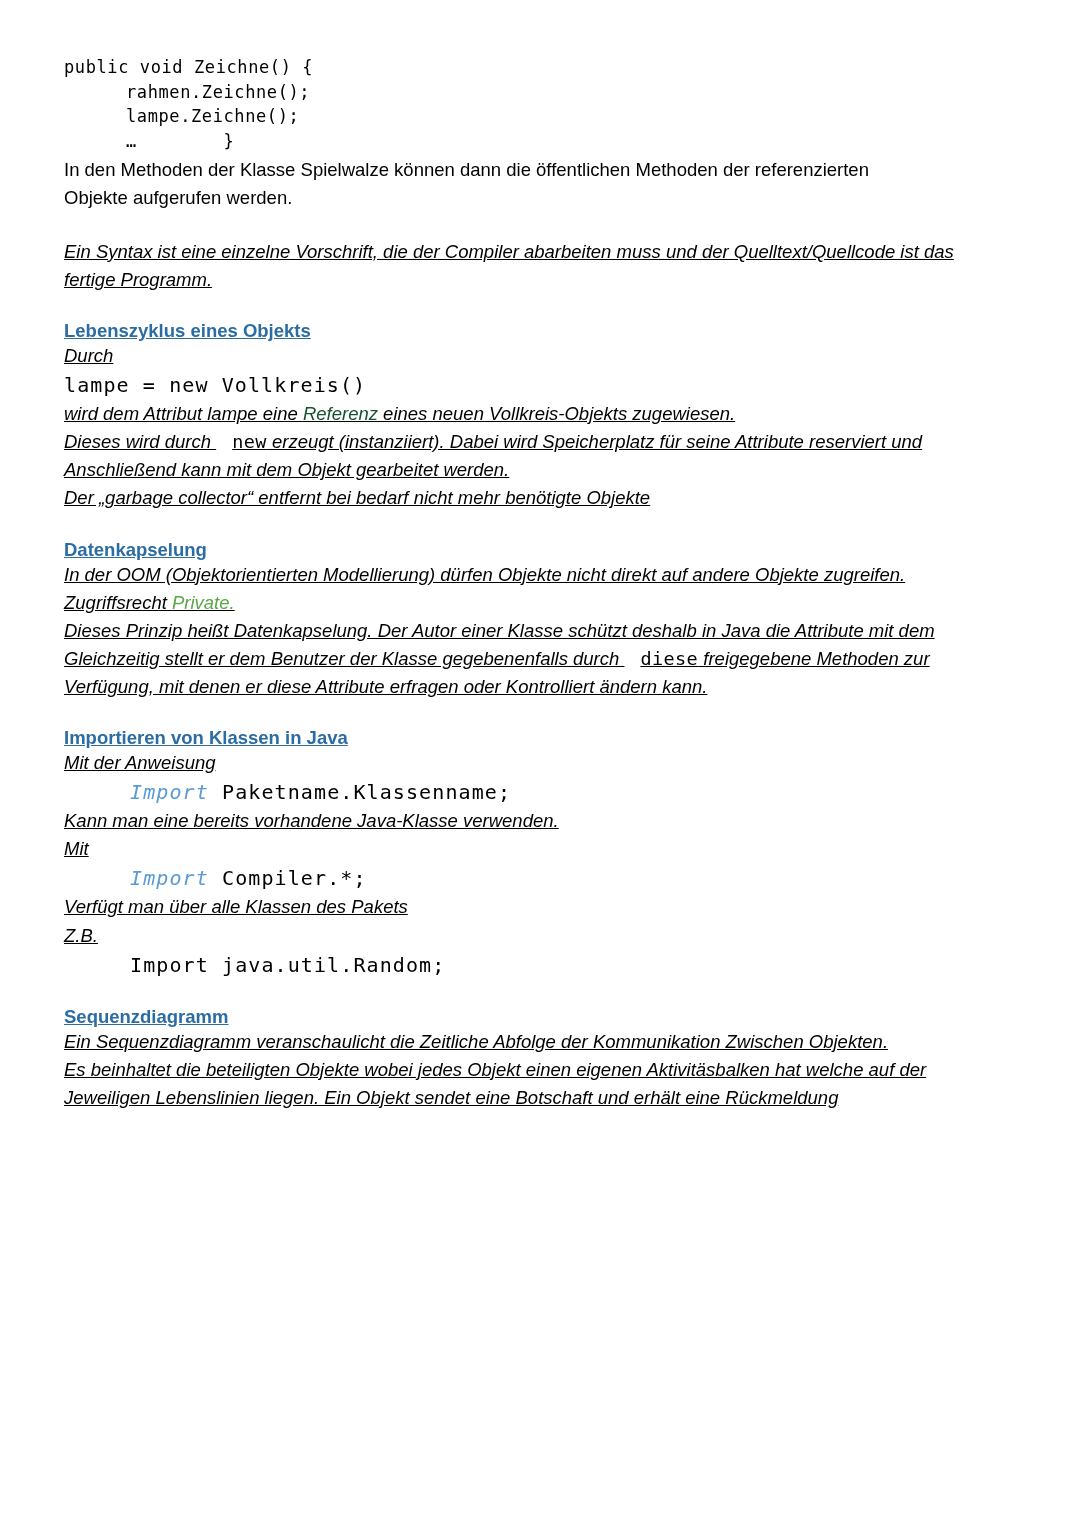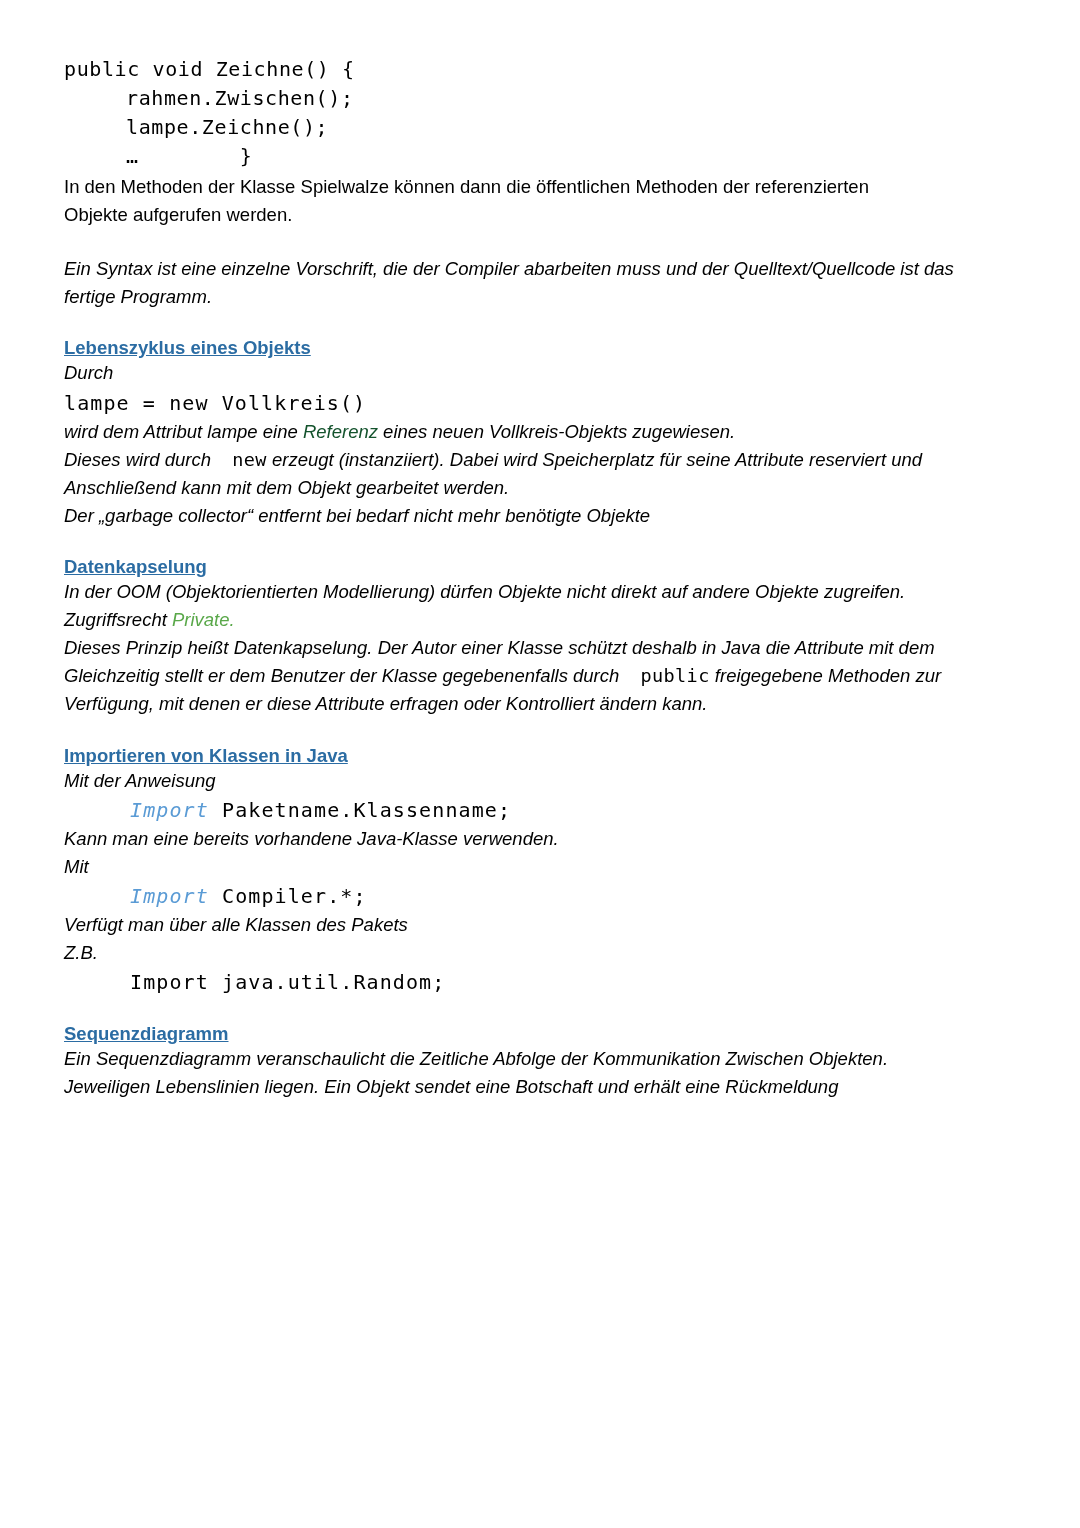--- a/index.html
+++ b/index.html
@@ -20,21 +20,21 @@
     box-sizing: border-box;
     padding: 55px 64px 0 64px;
   }
   .content {
     width: 952px;
   }
 
   
   .code {
     font-family: "DejaVu Sans Mono", monospace;
-    font-size: 20px;
+    font-size: 17px;
     line-height: 1.45;
     letter-spacing: 0.6px;
     color: #000000;
     white-space: pre;
   }
   .code-indent-1 { padding-left: 62px; }
   .code-indent-2 { padding-left: 62px; }
 
   
   p {
@@ -42,20 +42,21 @@
     font-size: 18.5px;
     line-height: 1.52;
   }
   .body-text {
     font-size: 18.5px;
     line-height: 1.52;
     font-style: normal;
   }
   .italic {
     font-style: italic;
+    text-decoration: underline;
   }
   .heading {
     color: #2b6ca3;
     font-weight: bold;
     font-size: 18.5px;
     text-decoration: underline;
     display: inline-block;
     margin: 0;
   }
   .heading-wrap { margin: 0; }
@@ -83,21 +84,21 @@
   .kw-blue { color: #5a9bd5; font-style: italic; }
 </style>
 </head>
 <body>
 
 <div class="page">
   <div class="content">
 
     <div>
       <div class="code">public void Zeichne() {</div>
-      <div class="code code-indent-1">rahmen.Zwischen();</div>
+      <div class="code code-indent-1">rahmen.Zeichne();</div>
       <div class="code code-indent-1">lampe.Zeichne();</div>
       <div class="code code-indent-2">…        }</div>
     </div>
 
     <div style="margin-top:2px;">
       <p class="body-text">In den Methoden der Klasse Spielwalze können dann die öffentlichen Methoden der referenzierten</p>
       <p class="body-text">Objekte aufgerufen werden.</p>
     </div>
 
     <div class="spacer-md"></div>
@@ -130,21 +131,21 @@
     <div>
       <div class="heading-wrap">
         <span class="heading">Datenkapselung</span>
       </div>
       <p class="body-text italic">In der OOM (Objektorientierten Modellierung) dürfen Objekte nicht direkt auf andere Objekte zugreifen.</p>
       <p class="body-text italic">
         <span>Zugriffsrecht </span><span class="accent-green">Private.</span>
       </p>
       <p class="body-text italic">Dieses Prinzip heißt Datenkapselung. Der Autor einer Klasse schützt deshalb in Java die Attribute mit dem</p>
       <p class="body-text italic">
-        <span>Gleichzeitig stellt er dem Benutzer der Klasse gegebenenfalls durch </span><span class="mono-inline">public</span><span> freigegebene Methoden zur</span>
+        <span>Gleichzeitig stellt er dem Benutzer der Klasse gegebenenfalls durch </span><span class="mono-inline">diese</span><span> freigegebene Methoden zur</span>
       </p>
       <p class="body-text italic">Verfügung, mit denen er  diese Attribute erfragen oder Kontrolliert ändern kann.</p>
     </div>
 
     <div class="spacer-md"></div>
 
     <div>
       <div class="heading-wrap">
         <span class="heading">Importieren von Klassen in Java</span>
       </div>
@@ -158,17 +159,18 @@
       <div class="mono-line mono-line-indent">Import java.util.Random;</div>
     </div>
 
     <div class="spacer-md"></div>
 
     <div>
       <div class="heading-wrap">
         <span class="heading">Sequenzdiagramm</span>
       </div>
       <p class="body-text italic">Ein Sequenzdiagramm veranschaulicht die Zeitliche Abfolge der Kommunikation Zwischen Objekten.</p>
+      <p class="body-text italic">Es beinhaltet die beteiligten Objekte wobei jedes Objekt einen eigenen Aktivitäsbalken hat welche auf der</p>
       <p class="body-text italic">Jeweiligen Lebenslinien liegen. Ein Objekt sendet eine Botschaft und erhält eine Rückmeldung</p>
     </div>
 
   </div>
 </div>
 
 </body></html>

